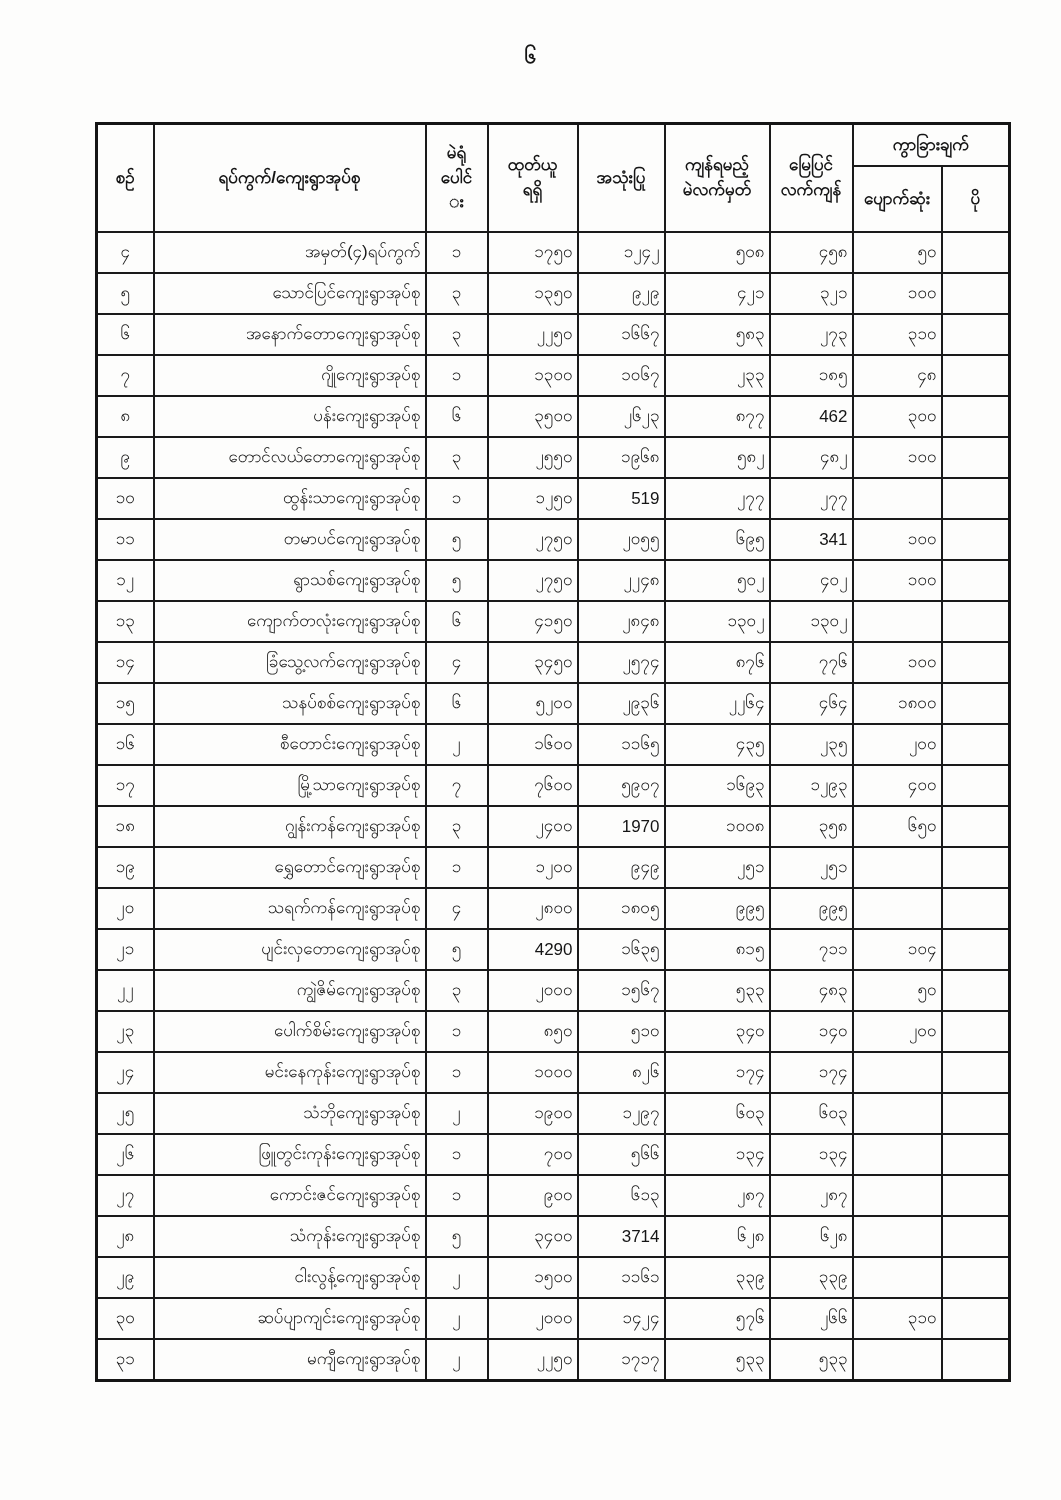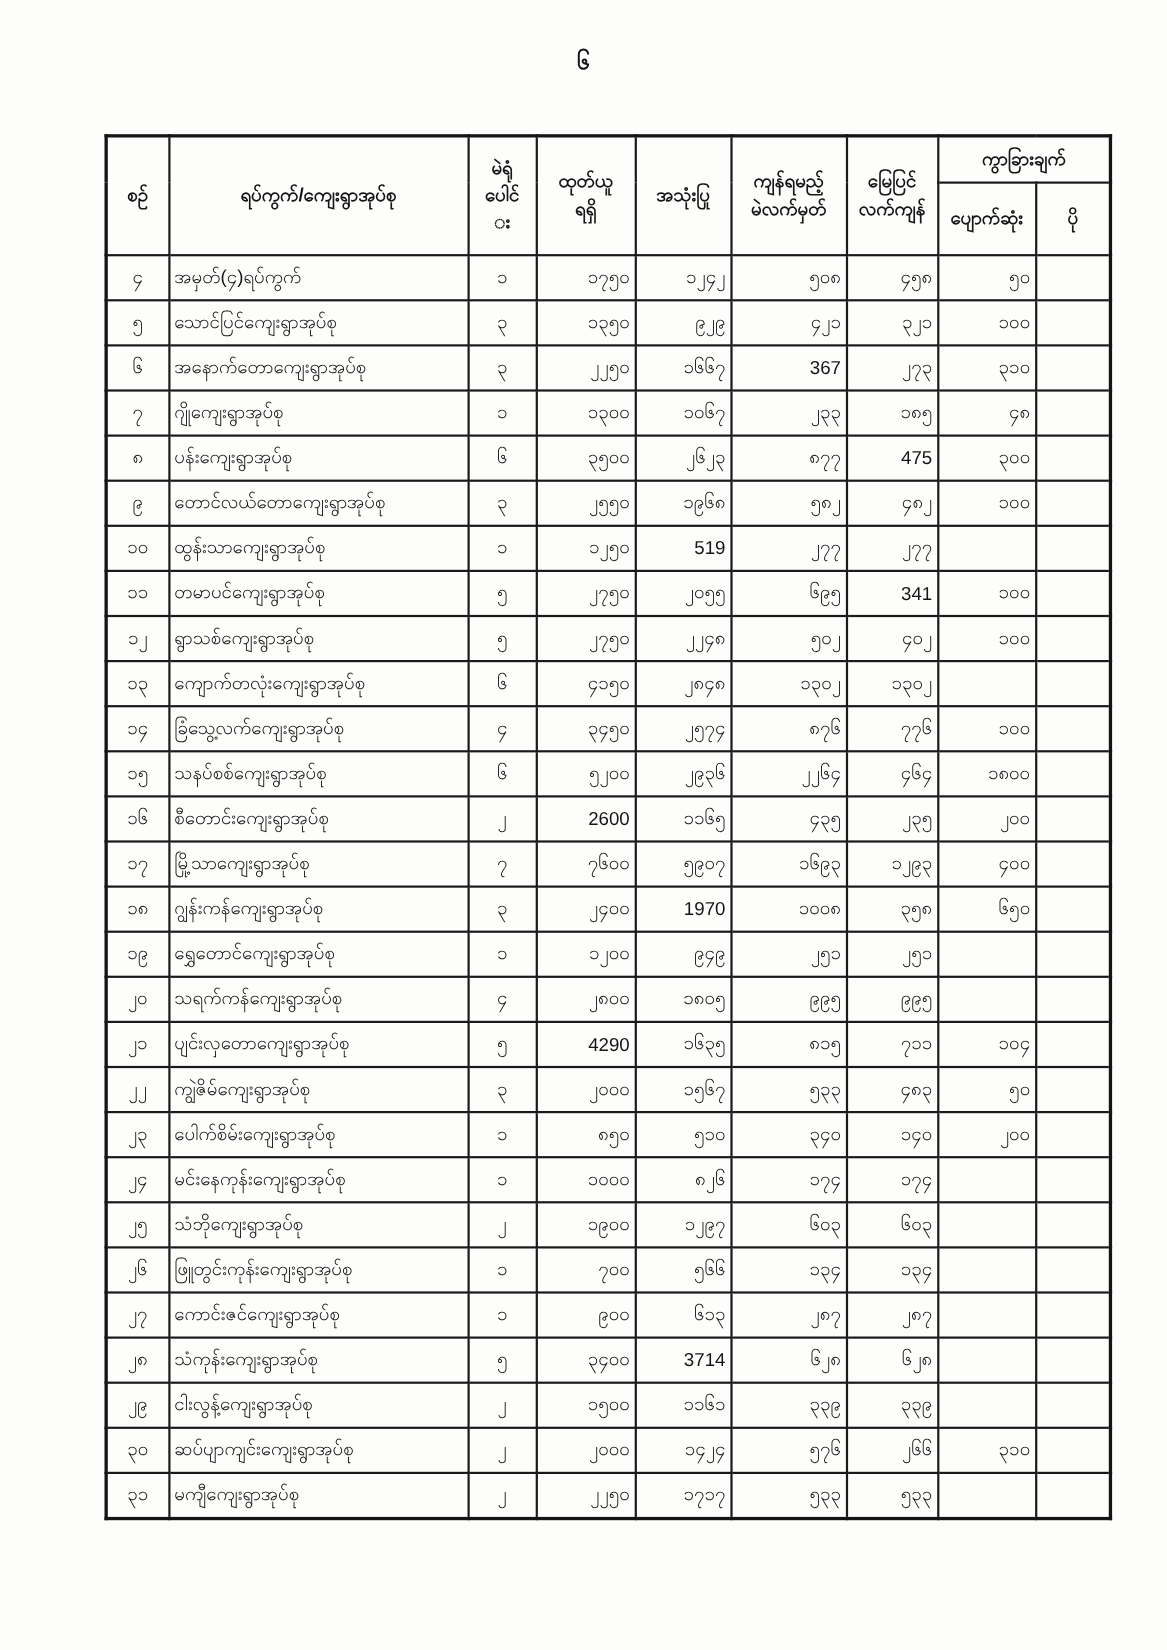--- a/index.html
+++ b/index.html
@@ -49,21 +49,21 @@
     text-align: center;
     vertical-align: middle;
     line-height: 1.45;
   }
   .th-multiline { white-space: pre-line; }
   .group-row th { height: 40px; }
   .sub-row th { height: 64px; }
   table.report-table tbody tr { height: 41px; }
   table.report-table tbody td { vertical-align: middle; }
   .c-center { text-align: center; }
-  .c-name   { text-align: left; padding-left: 10px; }
+  .c-name   { text-align: right; padding-left: 10px; }
   .c-num    { text-align: right; padding-right: 15px; }
 </style>
 </head>
 <body>
 
 <div class="page">
 
   <div class="page-number">၆</div>
 
   <table class="report-table">
@@ -121,21 +121,21 @@
           <td class="c-num">၃၂၁</td>
           <td class="c-num">၁၀၀</td>
           <td class="c-num"></td>
         </tr>
         <tr>
           <td class="c-center">၆</td>
           <td class="c-name">အနောက်တောကျေးရွာအုပ်စု</td>
           <td class="c-center">၃</td>
           <td class="c-num">၂၂၅၀</td>
           <td class="c-num">၁၆၆၇</td>
-          <td class="c-num">367</td>
+          <td class="c-num">၅၈၃</td>
           <td class="c-num">၂၇၃</td>
           <td class="c-num">၃၁၀</td>
           <td class="c-num"></td>
         </tr>
         <tr>
           <td class="c-center">၇</td>
           <td class="c-name">ဂျိုကျေးရွာအုပ်စု</td>
           <td class="c-center">၁</td>
           <td class="c-num">၁၃၀၀</td>
           <td class="c-num">၁၀၆၇</td>
@@ -144,21 +144,21 @@
           <td class="c-num">၄၈</td>
           <td class="c-num"></td>
         </tr>
         <tr>
           <td class="c-center">၈</td>
           <td class="c-name">ပန်းကျေးရွာအုပ်စု</td>
           <td class="c-center">၆</td>
           <td class="c-num">၃၅၀၀</td>
           <td class="c-num">၂၆၂၃</td>
           <td class="c-num">၈၇၇</td>
-          <td class="c-num">475</td>
+          <td class="c-num">462</td>
           <td class="c-num">၃၀၀</td>
           <td class="c-num"></td>
         </tr>
         <tr>
           <td class="c-center">၉</td>
           <td class="c-name">တောင်လယ်တောကျေးရွာအုပ်စု</td>
           <td class="c-center">၃</td>
           <td class="c-num">၂၅၅၀</td>
           <td class="c-num">၁၉၆၈</td>
           <td class="c-num">၅၈၂</td>
@@ -229,21 +229,21 @@
           <td class="c-num">၂၉၃၆</td>
           <td class="c-num">၂၂၆၄</td>
           <td class="c-num">၄၆၄</td>
           <td class="c-num">၁၈၀၀</td>
           <td class="c-num"></td>
         </tr>
         <tr>
           <td class="c-center">၁၆</td>
           <td class="c-name">စီတောင်းကျေးရွာအုပ်စု</td>
           <td class="c-center">၂</td>
-          <td class="c-num">2600</td>
+          <td class="c-num">၁၆၀၀</td>
           <td class="c-num">၁၁၆၅</td>
           <td class="c-num">၄၃၅</td>
           <td class="c-num">၂၃၅</td>
           <td class="c-num">၂၀၀</td>
           <td class="c-num"></td>
         </tr>
         <tr>
           <td class="c-center">၁၇</td>
           <td class="c-name">မြို့သာကျေးရွာအုပ်စု</td>
           <td class="c-center">၇</td>

